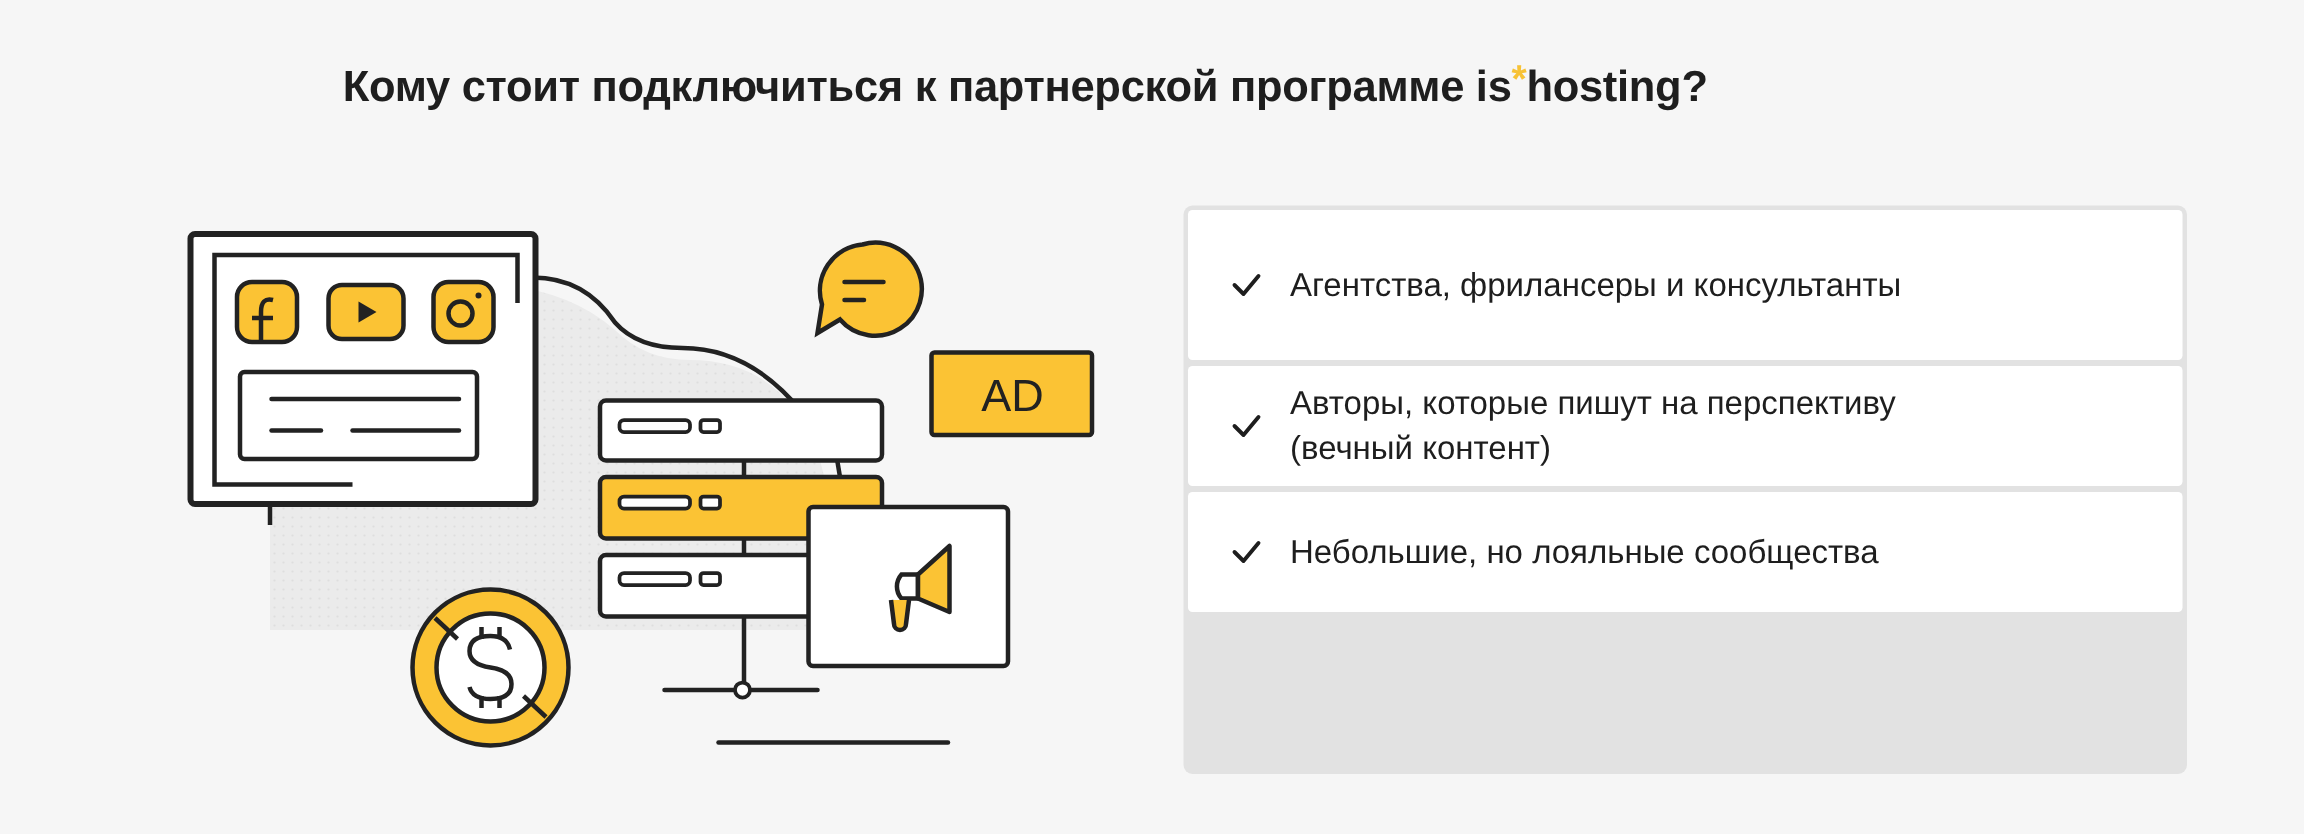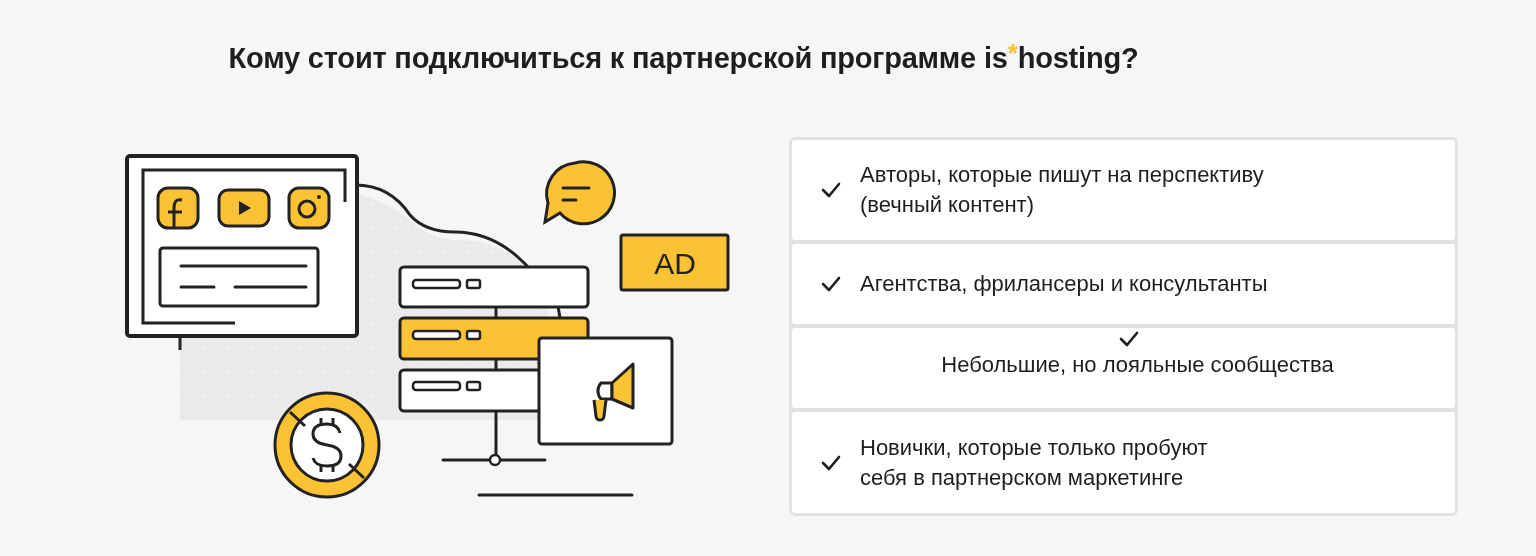--- a/index.html
+++ b/index.html
@@ -16,21 +16,21 @@
     background: #e2e2e2; border-radius: 6px; padding: 3px;
     display: flex; flex-direction: column; gap: 4px;
   }
   .item {
     background: #ffffff; border-radius: 3px; display: flex; align-items: center;
     padding-left: 28px; font-size: 22px; line-height: 30px; color: #1e1e1e;
   }
   .item .check { width: 22px; height: 22px; margin-right: 18px; flex: 0 0 22px; }
   .item:nth-child(1) { height: 100px; }
   .item:nth-child(2) { height: 80px; }
-  .item:nth-child(3) { height: 80px; flex-direction: column; }
+  .item:nth-child(3) { height: 80px; }
   .item:nth-child(4) { flex: 1; }
 </style>
 </head>
 <body>
 
 <div class="title">
   <span>Кому стоит подключиться к партнерской программе is</span><span class="star">*</span><span>hosting?</span>
 </div>
 
 <svg class="illus" viewBox="110 140 640 370" width="640" height="370">
@@ -120,39 +120,30 @@
     <line x1="321" y1="464" x2="321" y2="472" stroke="#222" stroke-width="3"></line>
     <line x1="333" y1="464" x2="333" y2="472" stroke="#222" stroke-width="3"></line>
   </g>
 </svg>
 
 <div class="list">
   <div class="item">
     <svg class="check" viewBox="0 0 22 22">
         <path d="M3 11 L9 17 L19 5" fill="none" stroke="#1e1e1e" stroke-width="2.6" stroke-linecap="round" stroke-linejoin="round"></path>
       </svg>
+    <div>Агентства, фрилансеры и консультанты</div>
+  </div>
+  <div class="item">
+    <svg class="check" viewBox="0 0 22 22">
+        <path d="M3 11 L9 17 L19 5" fill="none" stroke="#1e1e1e" stroke-width="2.6" stroke-linecap="round" stroke-linejoin="round"></path>
+      </svg>
     <div>
       <div>Авторы, которые пишут на перспективу</div>
       <div>(вечный контент)</div>
     </div>
   </div>
   <div class="item">
     <svg class="check" viewBox="0 0 22 22">
         <path d="M3 11 L9 17 L19 5" fill="none" stroke="#1e1e1e" stroke-width="2.6" stroke-linecap="round" stroke-linejoin="round"></path>
       </svg>
-    <div>Агентства, фрилансеры и консультанты</div>
-  </div>
-  <div class="item">
-    <svg class="check" viewBox="0 0 22 22">
-        <path d="M3 11 L9 17 L19 5" fill="none" stroke="#1e1e1e" stroke-width="2.6" stroke-linecap="round" stroke-linejoin="round"></path>
-      </svg>
     <div>Небольшие, но лояльные сообщества</div>
-  </div>
-  <div class="item">
-    <svg class="check" viewBox="0 0 22 22">
-        <path d="M3 11 L9 17 L19 5" fill="none" stroke="#1e1e1e" stroke-width="2.6" stroke-linecap="round" stroke-linejoin="round"></path>
-      </svg>
-    <div>
-      <div>Новички, которые только пробуют</div>
-      <div>себя в партнерском маркетинге</div>
-    </div>
   </div>
 </div>
 
 </body></html>

